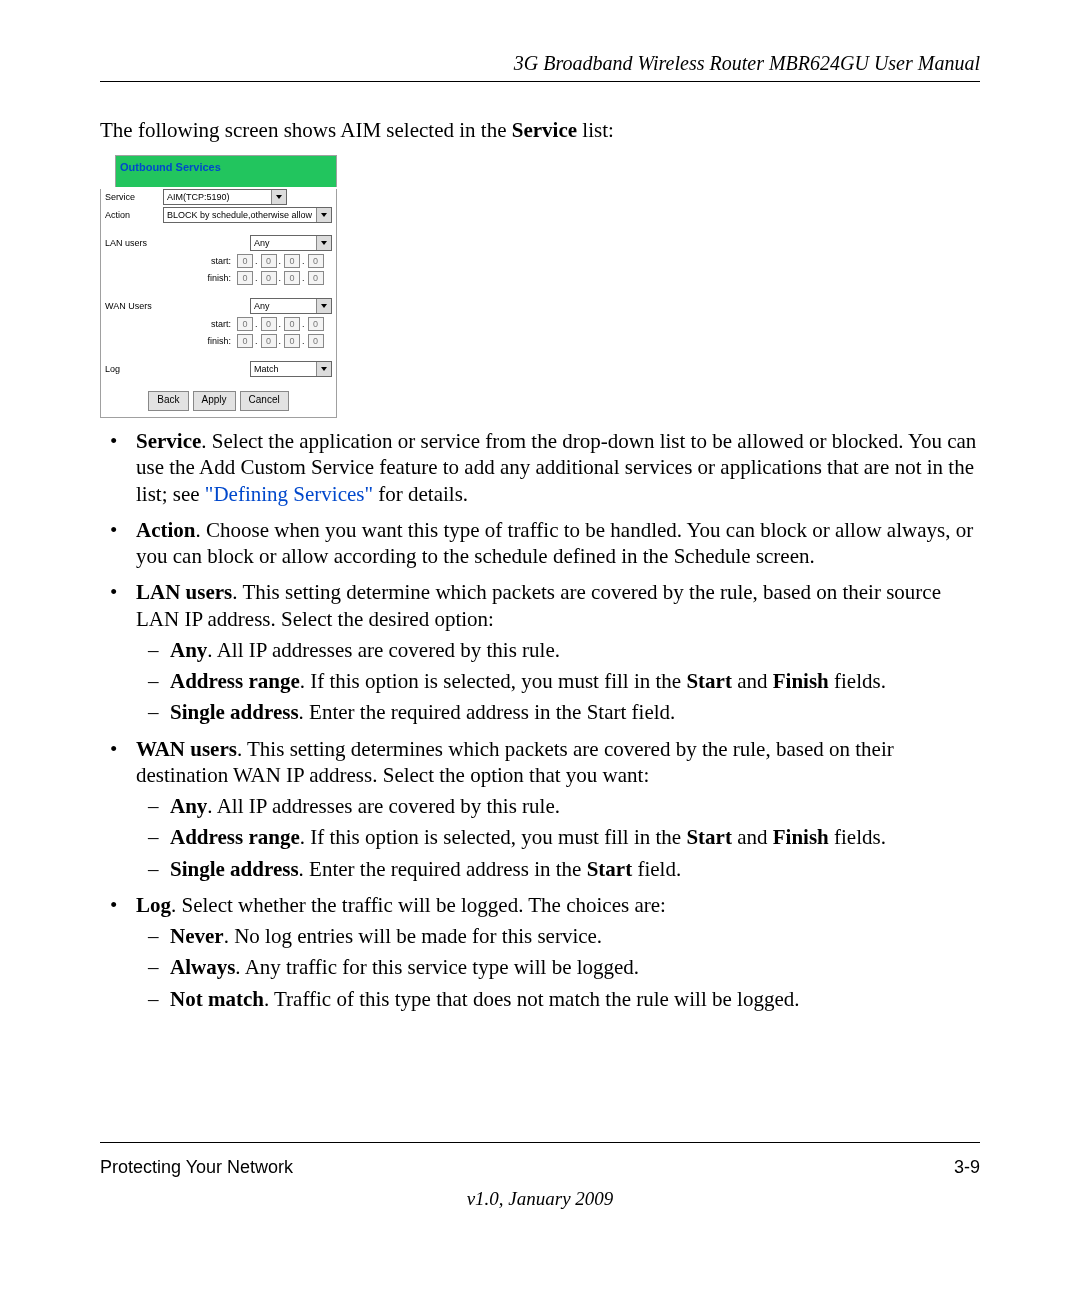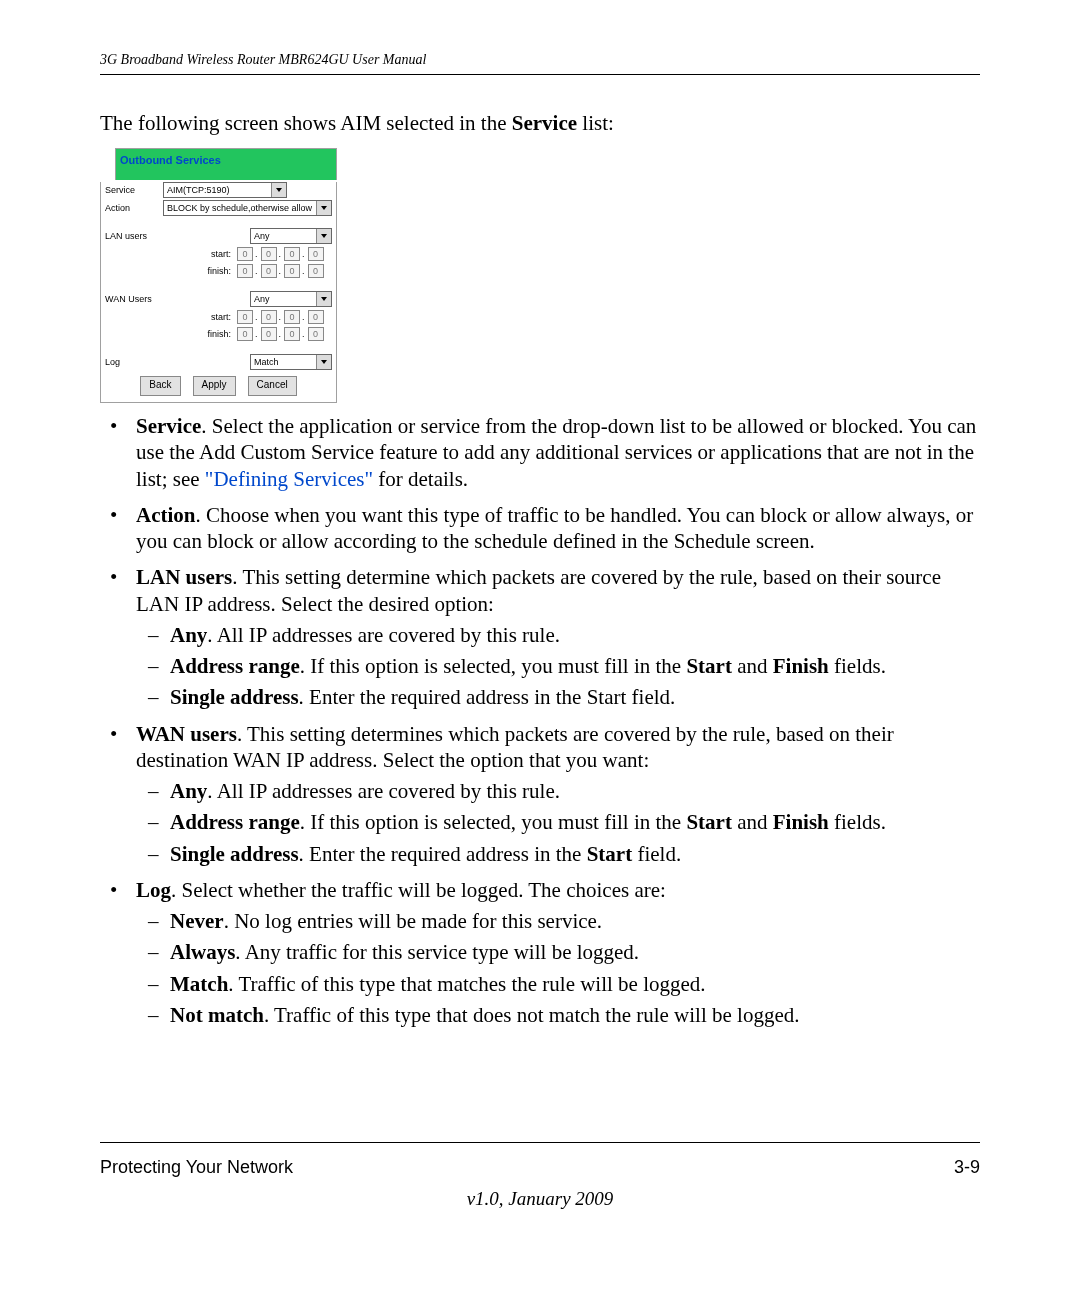--- a/index.html
+++ b/index.html
@@ -13,22 +13,23 @@
     color: #000;
   }
   .page {
     position: relative;
     width: 1080px;
     height: 1296px;
     box-sizing: border-box;
     padding: 52px 100px 0 100px;
   }
   .running-head {
+    text-align: right;
     font-style: italic;
-    font-size: 14px;
+    font-size: 20px;
     margin-bottom: 6px;
   }
   .rule {
     border: 0;
     border-top: 1.5px solid #000;
     margin: 0 0 36px 0;
   }
   .intro {
     font-size: 21px;
     margin: 0 0 12px 0;
@@ -120,22 +121,22 @@
     color: #777;
     text-align: center;
     box-sizing: border-box;
     font-size: 9px;
     line-height: 12px;
   }
   .fig-dot { padding: 0 1px 0 0; }
   .fig-buttons {
     display: flex;
     justify-content: center;
-    gap: 12px;
-    margin-top: 6px;
+    gap: 4px;
+    margin-top: 14px;
   }
   .fig-btn {
     height: 18px;
     padding: 0 8px;
     background: #e2e2e2;
     border: 1px solid #888;
     font-size: 10px;
     line-height: 16px;
     text-align: center;
   }
@@ -363,21 +364,20 @@
         <li><strong>Address range</strong><span>. If this option is selected, you must fill in the </span><strong>Start</strong><span> and </span><strong>Finish</strong><span> fields.</span></li>
         <li><strong>Single address</strong><span>. Enter the required address in the </span><strong>Start</strong><span> field.</span></li>
       </ul>
     </li>
 
     <li>
       <strong>Log</strong><span>. Select whether the traffic will be logged. The choices are:</span>
       <ul class="dashes">
         <li><strong>Never</strong><span>. No log entries will be made for this service.</span></li>
         <li><strong>Always</strong><span>. Any traffic for this service type will be logged.</span></li>
-        <li><strong>Match</strong><span>. Traffic of this type that matches the rule will be logged.</span></li>
         <li><strong>Not match</strong><span>. Traffic of this type that does not match the rule will be logged.</span></li>
       </ul>
     </li>
 
   </ul>
 
   <hr class="footer-rule">
   <div class="footer-row">
     <span>Protecting Your Network</span>
     <span>3-9</span>

